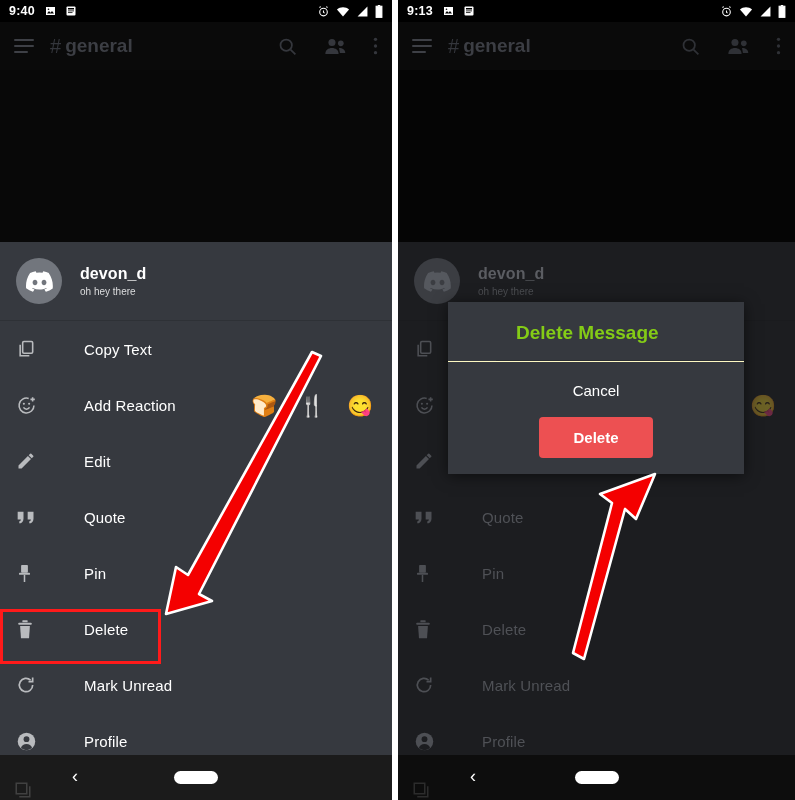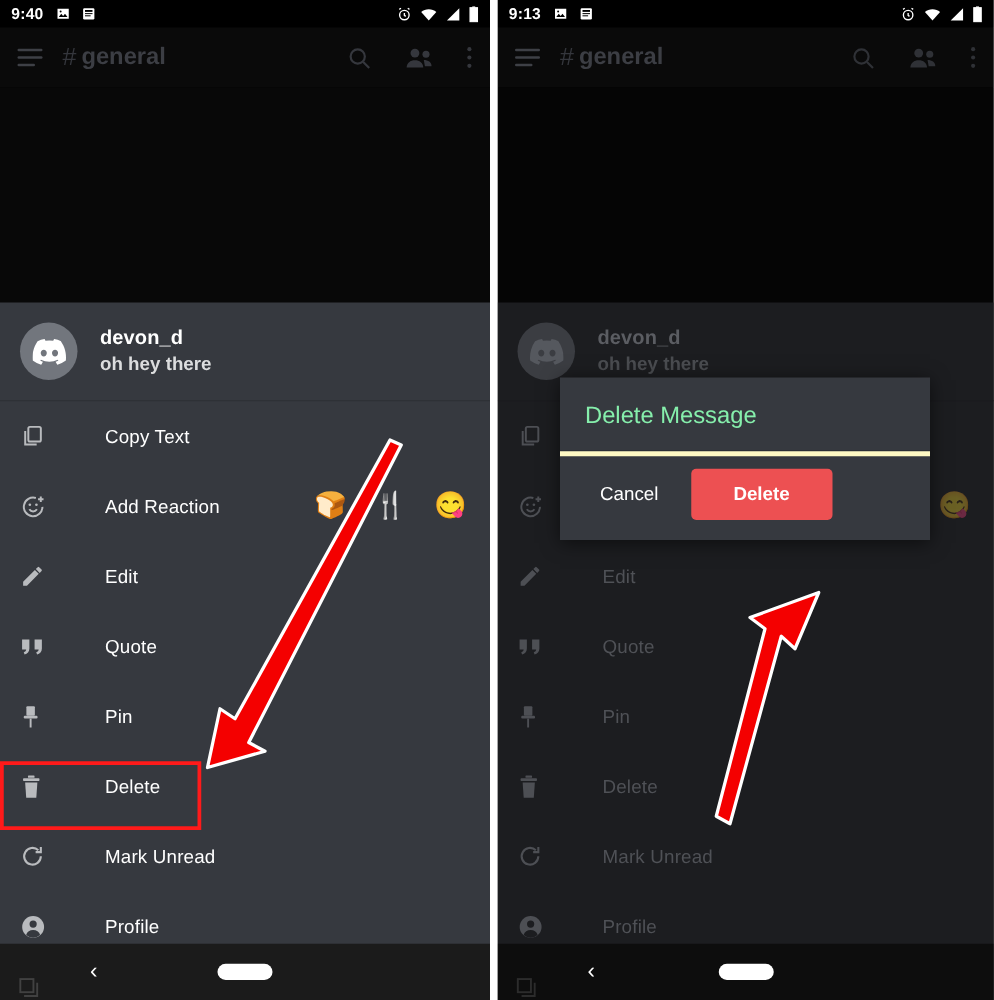--- a/index.html
+++ b/index.html
@@ -57,21 +57,21 @@
 
   .sheet-head { height: 79px; display:flex; align-items:center; padding: 0 16px; border-bottom: 1px solid #2e3136; }
   .panel.right .sheet-head { border-bottom-color:#1a1b1e; }
   .avatar {
     width: 46px; height: 46px; border-radius: 50%;
     background: #72767d; display:flex; align-items:center; justify-content:center; flex:0 0 auto;
   }
   .panel.right .avatar { background:#3b3d42; }
   .who { margin-left: 18px; display:flex; flex-direction:column; gap: 3px; }
   .who-name { font-size: 16px; font-weight: bold; color:#ffffff; letter-spacing:.1px; }
-  .who-sub  { font-size: 15px; color:#dcddde;font-weight:bold; }
+  .who-sub  { font-size: 10px; color:#dcddde; }
   .panel.right .who-name { color:#5b5d62; }
   .panel.right .who-sub  { color:#4a4c50; }
 
   .mi { height: 56px; display:flex; align-items:center; padding: 0 16px; position: relative; }
   .mi-ic { width: 34px; flex:0 0 auto; display:flex; align-items:center; justify-content:flex-start; }
   .mi-lb { margin-left: 34px; font-size: 15px; color:#ffffff; letter-spacing:.15px; }
   .panel.right .mi-lb { color:#4f5156; }
   .mi-emojis { position:absolute; right: 18px; top:50%; transform:translateY(-50%); display:flex; align-items:center; gap: 22px; font-size: 21px; line-height:1; }
   .panel.right .mi-emojis { opacity: .35; }
 
@@ -86,23 +86,23 @@
   .panel.right .navbar { background:#0d0d0d; }
   .nav-back { position:absolute; left: 72px; top: 12px; color:#ffffff; font-size: 18px; line-height: 1; }
   .nav-pill { position:absolute; left:50%; transform:translateX(-50%); top: 16px; width: 44px; height: 13px; border-radius: 7px; background:#ffffff; }
   .nav-ghost { position:absolute; left: 14px; top: 26px; width:18px; height:18px; opacity:.35; }
 
   
   .modal {
     position: absolute; left: 50px; top: 302px; width: 296px;
     background: #36393f; box-shadow: 0 2px 14px rgba(0,0,0,.55);
   }
-  .modal-title { padding: 20px 20px 16px 20px; font-size: 19px; font-weight: normal; color:#86efac; border-bottom:1px solid #2c2f34; }
+  .modal-title { padding: 20px 20px 16px 20px; font-size: 19px; font-weight: bold; color:#84cc16; border-bottom:1px solid #2c2f34;margin-left:48px; }
   .modal-body { padding: 17px 20px 28px 20px; font-size: 14.5px; line-height: 1.55; color:#dcddde; min-height: 84px; }
-  .modal-actions { display:flex; align-items:center; justify-content:flex-start; padding: 10px 14px 16px 14px; border-top:4px solid #fef9c3; gap: 8px; }
+  .modal-actions { display:flex; align-items:center; justify-content:space-between; padding: 10px 14px 16px 14px; border-top:1px solid #fef9c3; gap: 8px; flex-direction: column; }
   .btn-cancel { background:none; border:none; color:#ffffff; font-size: 15px; padding: 10px 18px; font-family:inherit; cursor:pointer; }
   .btn-delete { background:#ed5052; border:none; color:#ffffff; font-size: 15px; font-weight: bold; padding: 12px 34px; border-radius: 4px; font-family:inherit; cursor:pointer; }
 
   
   .arrow-svg { position:absolute; left:0; top:0; width:795px; height:800px; pointer-events:none; }
 </style>
 </head>
 <body>
 
 <div class="stage">

